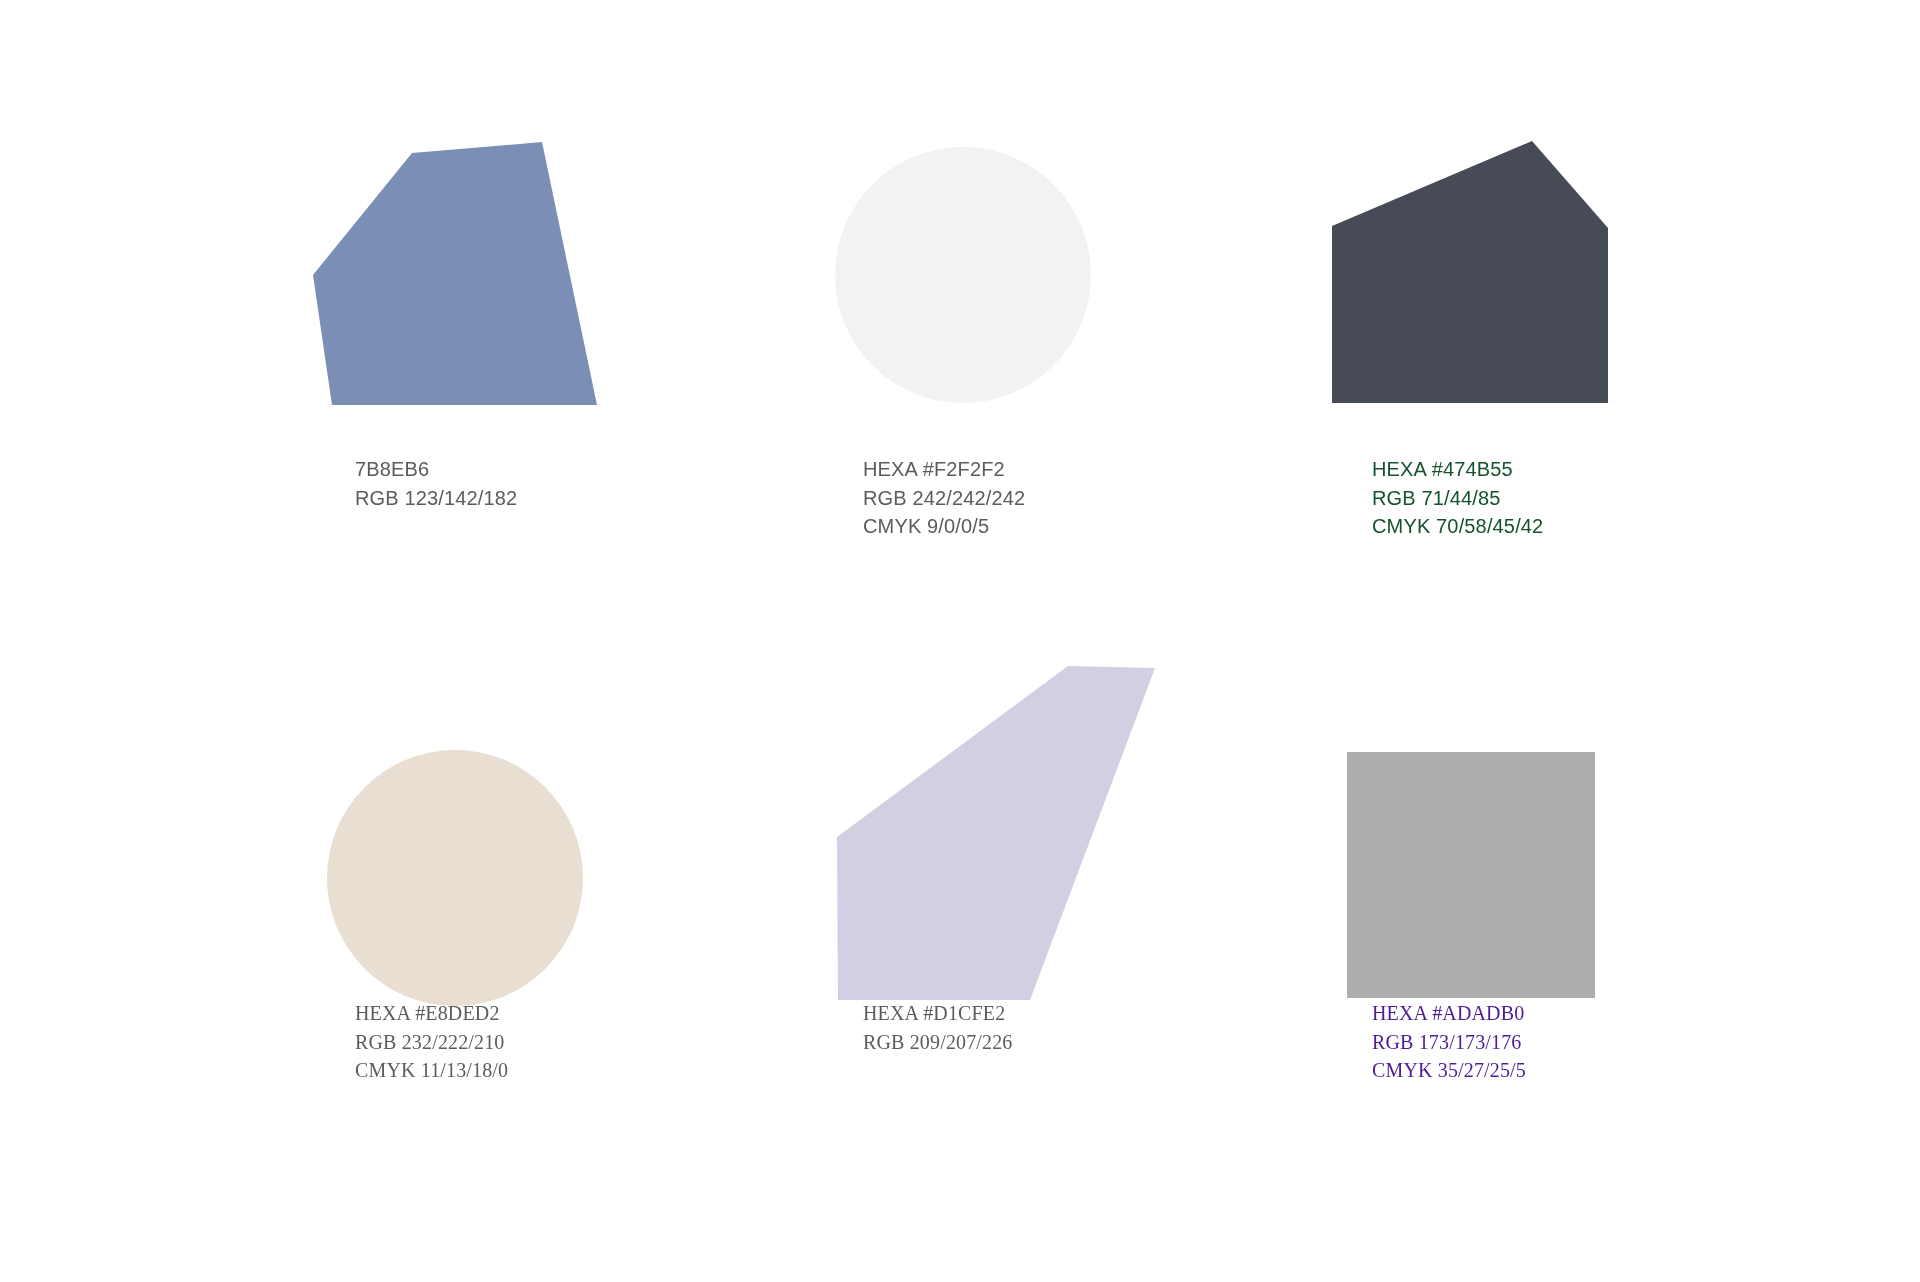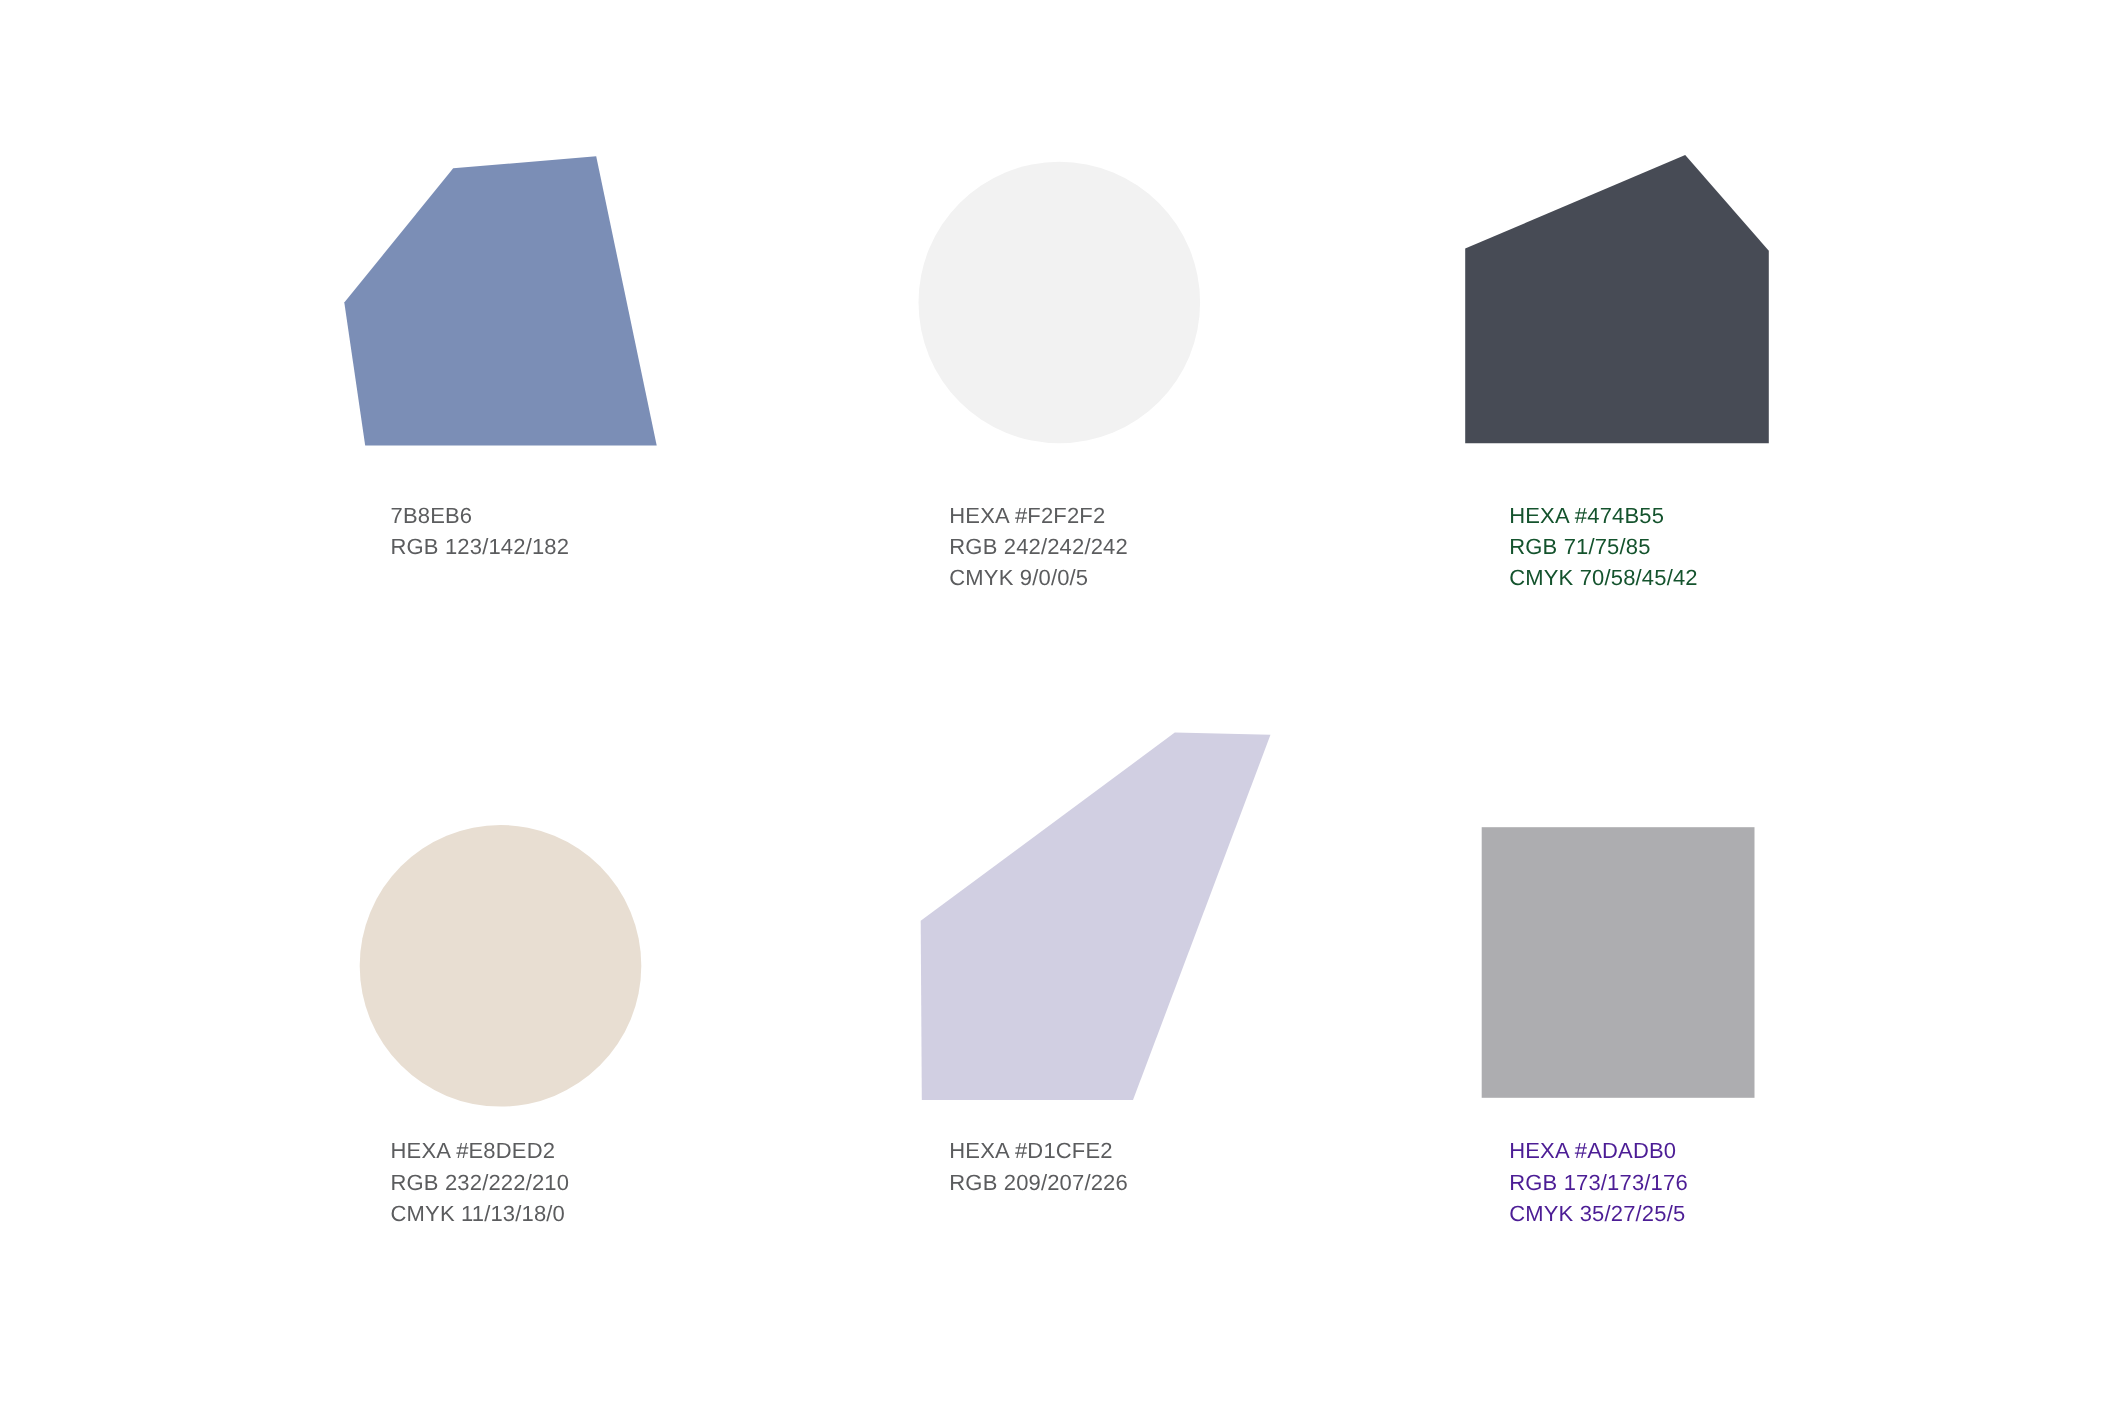--- a/index.html
+++ b/index.html
@@ -56,21 +56,21 @@
     left: 65px;
     width: 400px;
     font-family: "Liberation Sans", sans-serif;
     font-size: 20px;
     line-height: 28.5px;
     letter-spacing: 0.15px;
     color: #5b5c5e;
     white-space: nowrap;
   }
   .caption-row-1 { top: 345px; }
-  .caption-row-2 { top: 393px; }
+  .caption-row-2 { top: 359px; font-family: Liberation Serif, serif; }
 
   .caption .line {
     display: block;
   }
 
   
   .swatch-col-1 .caption { left: 65px; }
   .swatch-col-2 .caption { left: 43px; }
   .swatch-col-3 .caption { left: 47px; }
 </style>
@@ -105,21 +105,21 @@
   </div>
 
   <div class="swatch swatch-col-3 swatch-row-1">
     <div class="shape-area">
       <svg class="shape-svg" width="340" height="310" viewBox="0 0 340 310">
         <polygon points="7,116 207,31 283,118 283,293 7,293" fill="#474B55"></polygon>
       </svg>
     </div>
     <div class="caption caption-row-1" style="color: #14532d;">
       <span class="line">HEXA #474B55</span>
-      <span class="line">RGB 71/75/85</span>
+      <span class="line">RGB 71/44/85</span>
       <span class="line">CMYK  70/58/45/42</span>
     </div>
   </div>
 
   <div class="swatch swatch-col-1 swatch-row-2">
     <div class="shape-area">
       <svg class="shape-svg" width="340" height="370" viewBox="0 0 340 370">
         <circle cx="165" cy="238" r="128" fill="#E8DED2"></circle>
       </svg>
     </div>

